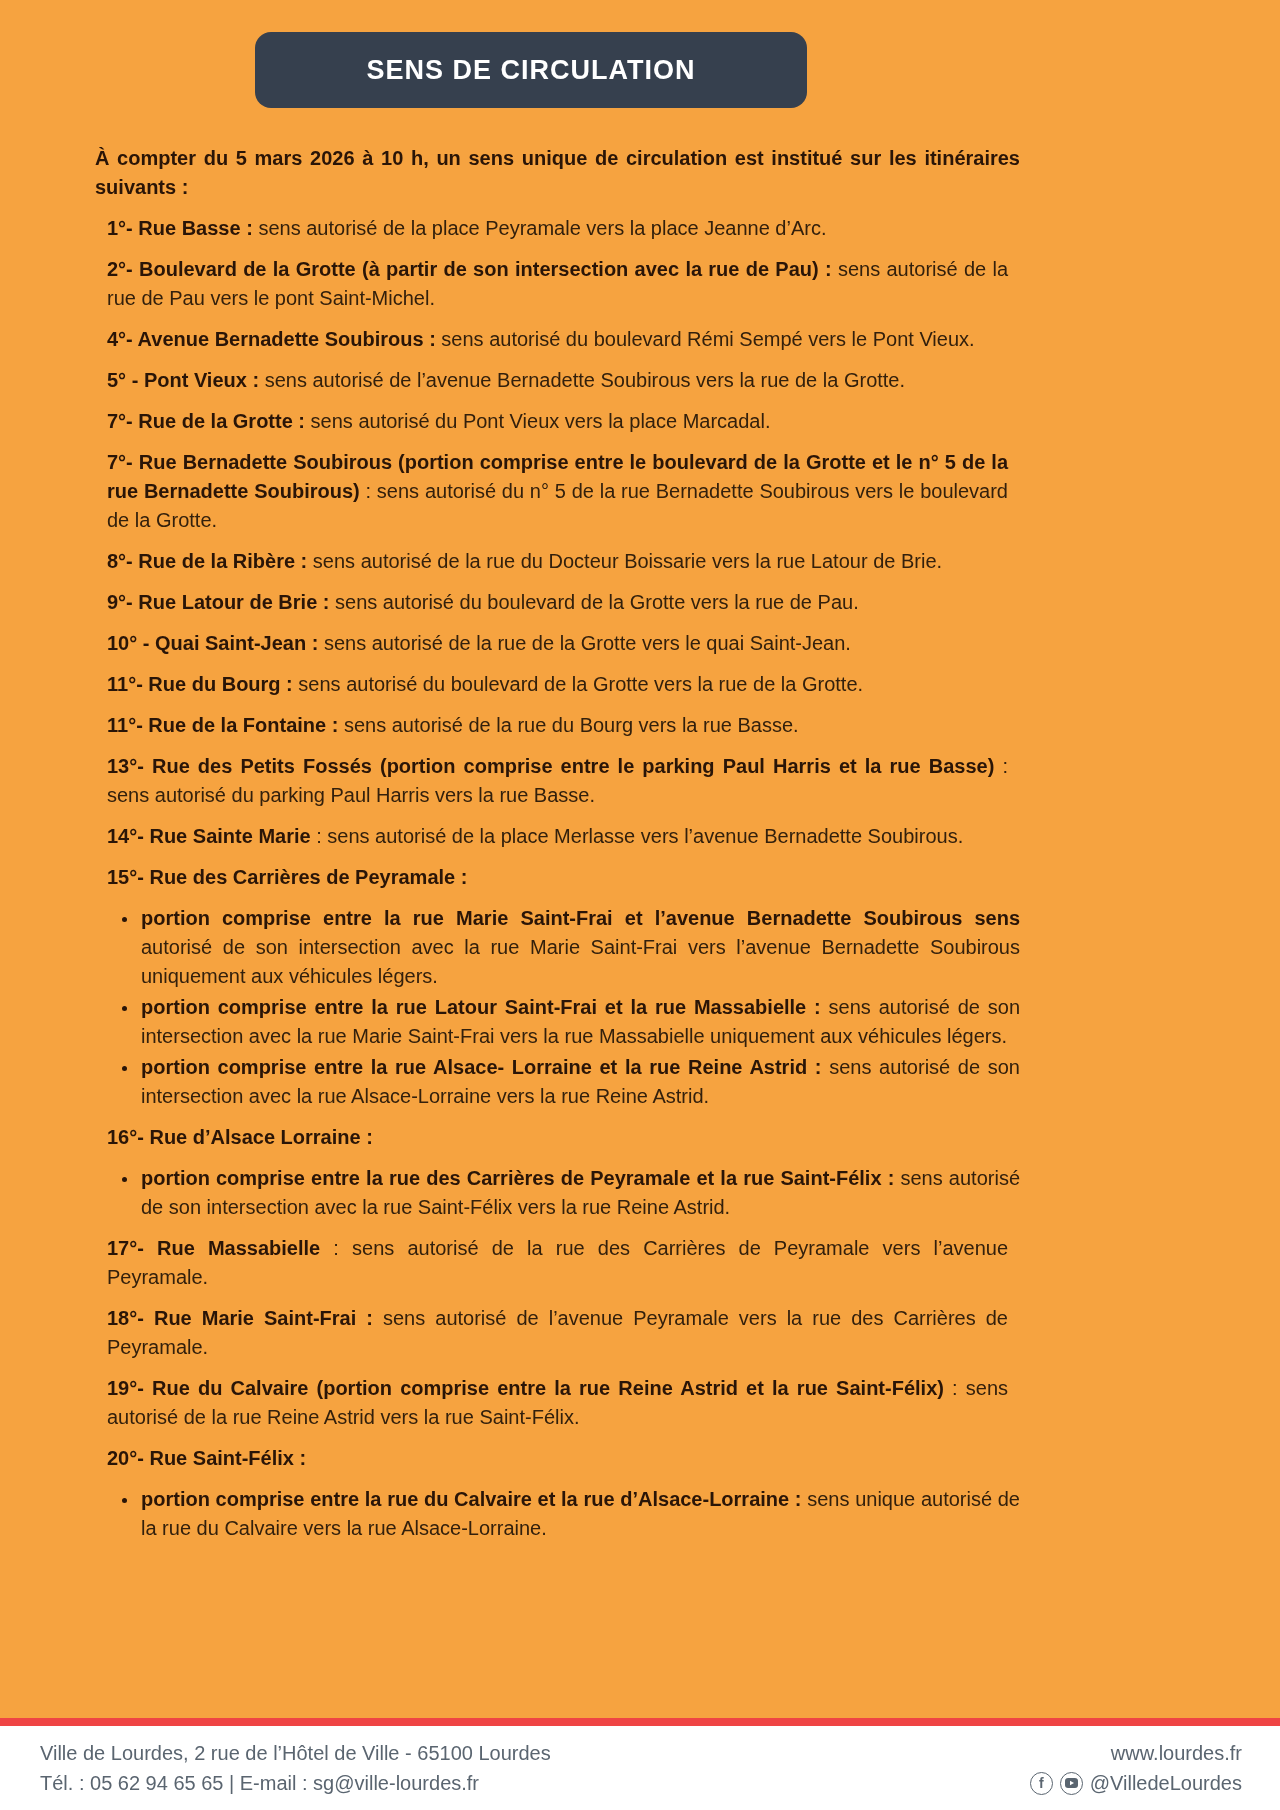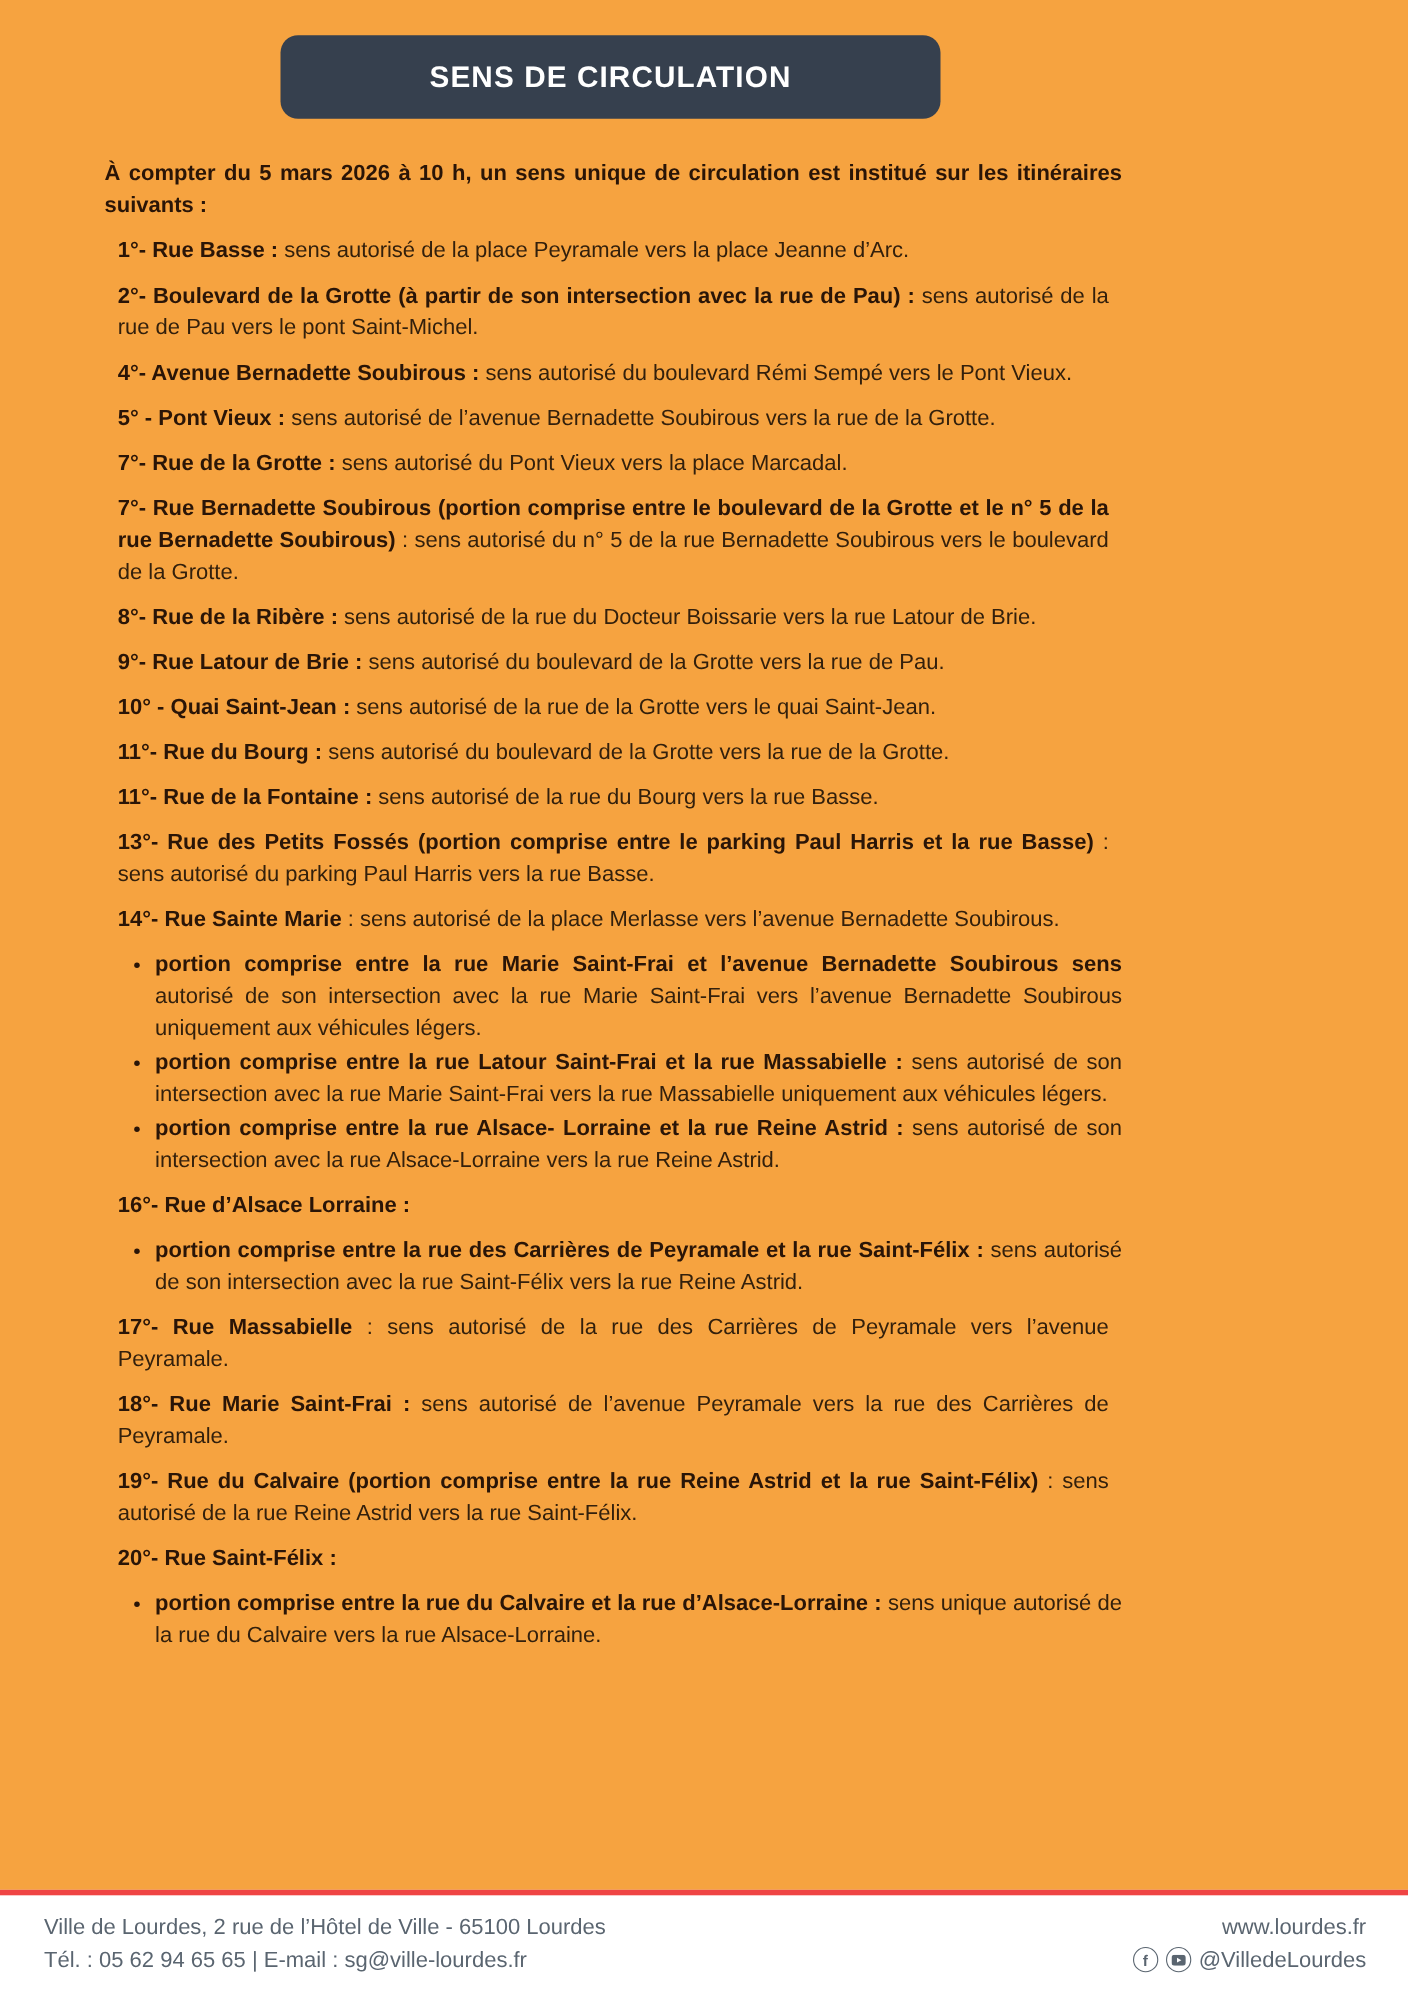--- a/index.html
+++ b/index.html
@@ -9,21 +9,21 @@
   .page {
     position: relative;
     width: 1280px;
     height: 1810px;
     background: #F6A340;
     overflow: hidden;
   }
 
   .banner {
     margin: 32px 0 0 255px;
-    width: 600px;
+    width: 552px;
     height: 76px;
     background: #36404E;
     border-radius: 16px;
     display: flex;
     align-items: center;
     justify-content: center;
   }
   .banner span {
     color: #FFFFFF;
     font-size: 27px;
@@ -50,21 +50,21 @@
   }
   .bullets li { padding-left: 2px; margin: 0 0 2px 0; text-align: justify; }
   .bullets li::marker { color: #2A1507; font-size: 0.85em; }
 
   .footer {
     position: absolute;
     left: 0; bottom: 0;
     width: 100%;
     height: 92px;
     background: #FFFFFF;
-    border-top: 5px solid #ef4444;
+    border-top: 8px solid #ef4444;
     display: flex;
     align-items: center;
     justify-content: space-between;
     padding: 0 38px 0 40px;
     color: #5A6570;
     font-size: 20px;
     line-height: 30px;
   }
   .footer-right { text-align: right; }
   .social {
@@ -158,20 +158,21 @@
     <p class="item-line"><strong class="lbl">13°- Rue des Petits Fossés (portion comprise entre le parking Paul Harris et la rue Basse)</strong><span class="txt"> : sens autorisé du parking Paul Harris vers la rue Basse.</span></p>
 
   </div>
 
   <div class="item">
     <p class="item-line"><strong class="lbl">14°- Rue Sainte Marie</strong><span class="txt"> :  sens autorisé de la place Merlasse vers l’avenue Bernadette Soubirous.</span></p>
 
   </div>
 
   <div class="item">
+    <p class="item-line"><strong class="lbl">15°- Rue des Carrières de Peyramale :</strong><span class="txt"></span></p>
     <ul class="bullets">
             <li><strong>portion comprise entre la rue Marie Saint-Frai et l’avenue Bernadette Soubirous sens</strong><span> autorisé de son intersection avec la rue Marie Saint-Frai vers l’avenue Bernadette Soubirous uniquement aux véhicules légers.</span></li>
             <li><strong>portion comprise entre la rue Latour Saint-Frai et la rue Massabielle :</strong><span> sens autorisé de son intersection avec la rue Marie Saint-Frai vers la rue Massabielle uniquement aux véhicules légers.</span></li>
             <li><strong>portion comprise entre la rue Alsace- Lorraine et la rue Reine Astrid :</strong><span> sens autorisé de son intersection avec la rue Alsace-Lorraine vers la rue Reine Astrid.</span></li>
           </ul>
   </div>
 
   <div class="item">
     <p class="item-line"><strong class="lbl">16°- Rue d’Alsace Lorraine :</strong><span class="txt"></span></p>
     <ul class="bullets">

